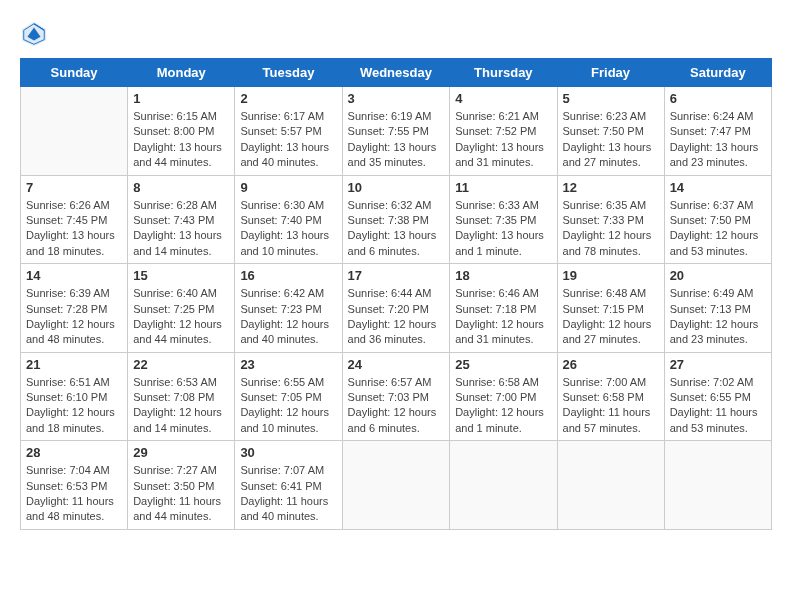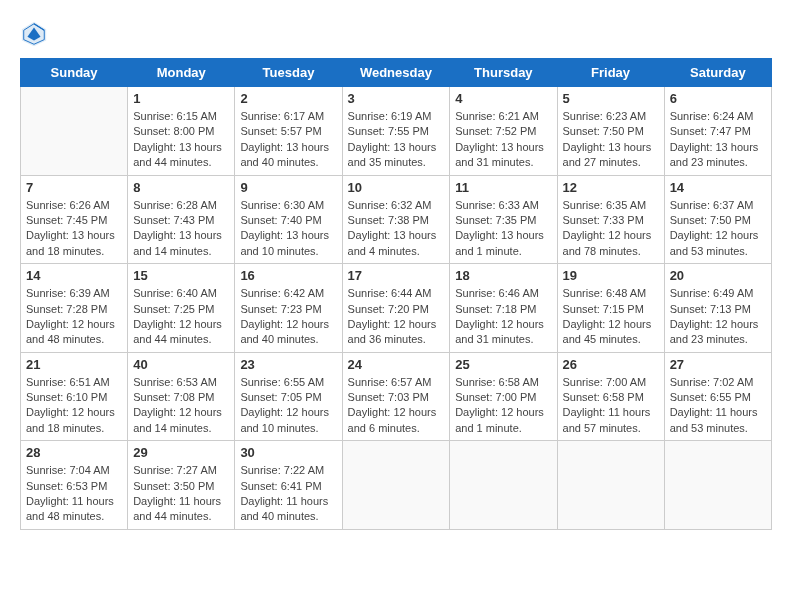--- a/index.html
+++ b/index.html
@@ -154,21 +154,21 @@
         <td>
           <span class="cell-day">8</span>
           <div class="cell-info"><span>Sunrise: 6:28 AM</span><br><span>Sunset: 7:43 PM</span><br><span>Daylight: 13 hours and 14 minutes.</span></div>
         </td>
         <td>
           <span class="cell-day">9</span>
           <div class="cell-info"><span>Sunrise: 6:30 AM</span><br><span>Sunset: 7:40 PM</span><br><span>Daylight: 13 hours and 10 minutes.</span></div>
         </td>
         <td>
           <span class="cell-day">10</span>
-          <div class="cell-info"><span>Sunrise: 6:32 AM</span><br><span>Sunset: 7:38 PM</span><br><span>Daylight: 13 hours and 4 minutes.</span></div>
+          <div class="cell-info"><span>Sunrise: 6:32 AM</span><br><span>Sunset: 7:38 PM</span><br><span>Daylight: 13 hours and 6 minutes.</span></div>
         </td>
         <td>
           <span class="cell-day">11</span>
           <div class="cell-info"><span>Sunrise: 6:33 AM</span><br><span>Sunset: 7:35 PM</span><br><span>Daylight: 13 hours and 1 minute.</span></div>
         </td>
         <td>
           <span class="cell-day">12</span>
           <div class="cell-info"><span>Sunrise: 6:35 AM</span><br><span>Sunset: 7:33 PM</span><br><span>Daylight: 12 hours and 78 minutes.</span></div>
         </td>
         <td>
@@ -192,34 +192,34 @@
         <td>
           <span class="cell-day">17</span>
           <div class="cell-info"><span>Sunrise: 6:44 AM</span><br><span>Sunset: 7:20 PM</span><br><span>Daylight: 12 hours and 36 minutes.</span></div>
         </td>
         <td>
           <span class="cell-day">18</span>
           <div class="cell-info"><span>Sunrise: 6:46 AM</span><br><span>Sunset: 7:18 PM</span><br><span>Daylight: 12 hours and 31 minutes.</span></div>
         </td>
         <td>
           <span class="cell-day">19</span>
-          <div class="cell-info"><span>Sunrise: 6:48 AM</span><br><span>Sunset: 7:15 PM</span><br><span>Daylight: 12 hours and 45 minutes.</span></div>
+          <div class="cell-info"><span>Sunrise: 6:48 AM</span><br><span>Sunset: 7:15 PM</span><br><span>Daylight: 12 hours and 27 minutes.</span></div>
         </td>
         <td>
           <span class="cell-day">20</span>
           <div class="cell-info"><span>Sunrise: 6:49 AM</span><br><span>Sunset: 7:13 PM</span><br><span>Daylight: 12 hours and 23 minutes.</span></div>
         </td>
       </tr>
       <tr class="week-row">
         <td>
           <span class="cell-day">21</span>
           <div class="cell-info"><span>Sunrise: 6:51 AM</span><br><span>Sunset: 6:10 PM</span><br><span>Daylight: 12 hours and 18 minutes.</span></div>
         </td>
         <td>
-          <span class="cell-day">40</span>
+          <span class="cell-day">22</span>
           <div class="cell-info"><span>Sunrise: 6:53 AM</span><br><span>Sunset: 7:08 PM</span><br><span>Daylight: 12 hours and 14 minutes.</span></div>
         </td>
         <td>
           <span class="cell-day">23</span>
           <div class="cell-info"><span>Sunrise: 6:55 AM</span><br><span>Sunset: 7:05 PM</span><br><span>Daylight: 12 hours and 10 minutes.</span></div>
         </td>
         <td>
           <span class="cell-day">24</span>
           <div class="cell-info"><span>Sunrise: 6:57 AM</span><br><span>Sunset: 7:03 PM</span><br><span>Daylight: 12 hours and 6 minutes.</span></div>
         </td>
@@ -240,21 +240,21 @@
         <td>
           <span class="cell-day">28</span>
           <div class="cell-info"><span>Sunrise: 7:04 AM</span><br><span>Sunset: 6:53 PM</span><br><span>Daylight: 11 hours and 48 minutes.</span></div>
         </td>
         <td>
           <span class="cell-day">29</span>
           <div class="cell-info"><span>Sunrise: 7:27 AM</span><br><span>Sunset: 3:50 PM</span><br><span>Daylight: 11 hours and 44 minutes.</span></div>
         </td>
         <td>
           <span class="cell-day">30</span>
-          <div class="cell-info"><span>Sunrise: 7:22 AM</span><br><span>Sunset: 6:41 PM</span><br><span>Daylight: 11 hours and 40 minutes.</span></div>
+          <div class="cell-info"><span>Sunrise: 7:07 AM</span><br><span>Sunset: 6:41 PM</span><br><span>Daylight: 11 hours and 40 minutes.</span></div>
         </td>
         <td class="empty-cell"></td>
         <td class="empty-cell"></td>
         <td class="empty-cell"></td>
         <td class="empty-cell"></td>
       </tr>
     </tbody>
 </table>
 
 </body></html>

